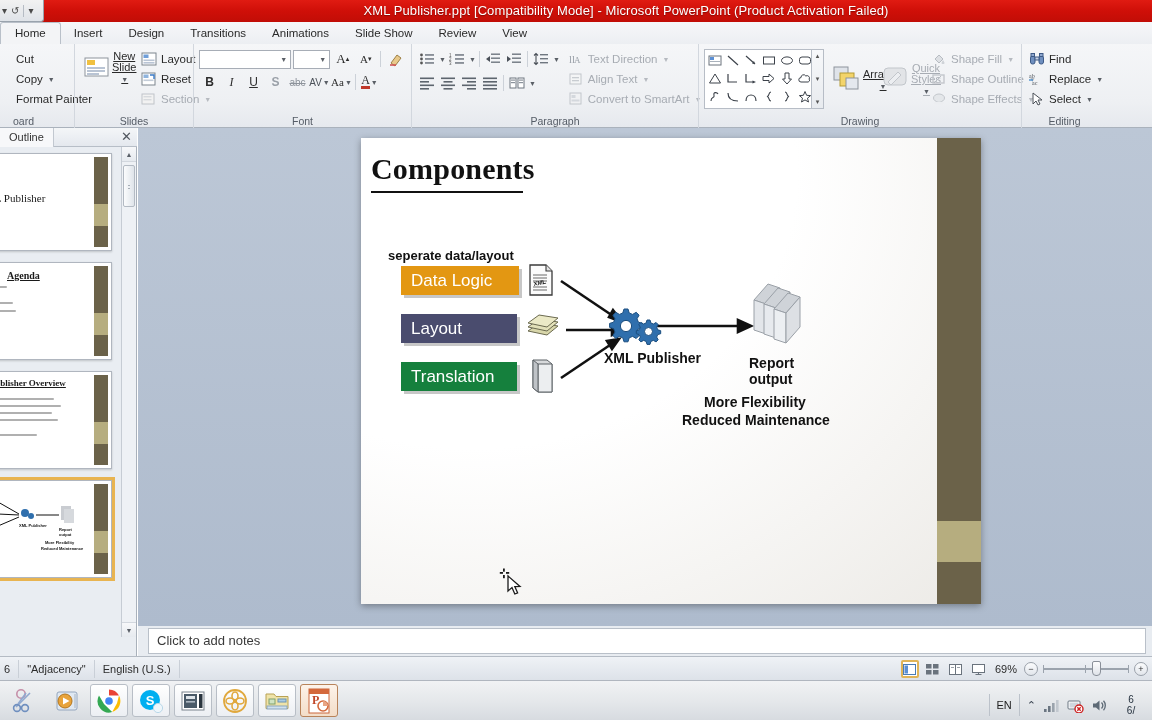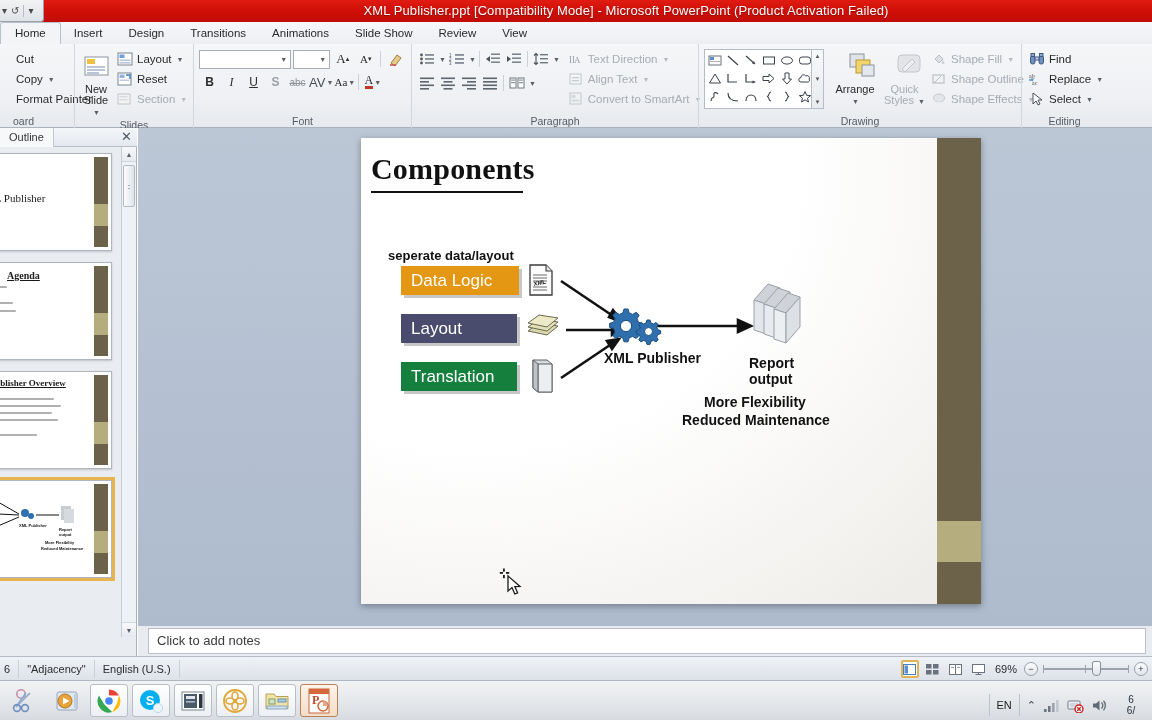--- a/index.html
+++ b/index.html
@@ -84,22 +84,22 @@
 
   
   .ic{ width:16px;height:16px; display:inline-block; position:relative; flex:none;}
 
   
   .clip{ width:70px; }
   .clip .mi{ padding-left:16px; }
 
   
   .bigbtn{
-    width:56px; display:flex; flex-direction:column; align-items:flex-end; justify-content:flex-start;
-    font-size:11px; color:#2a2a2a; padding-top:2px;
+    width:56px; display:flex; flex-direction:row; align-items:center; justify-content:flex-start;
+    font-size:11px; color:#2a2a2a; padding-top:2px;text-decoration:underline;
   }
   .bigbtn .big-ic{
     width:32px;height:32px;margin-bottom:1px;position:relative;
   }
   .bigbtn .lbl{ text-align:center; line-height:11px; font-size:11px;}
 
   
   .fontrow1{ display:flex; align-items:center; gap:2px; }
   .fontrow2{ display:flex; align-items:center; gap:1px; margin-top:3px;}
   .fbox{
@@ -431,21 +431,21 @@
             <div class="fbtn">
                 <u>U</u>
               </div>
             <div class="fbtn">
                 <b style="color:#9aa0a8">S</b>
               </div>
             <div class="fbtn">
                 <span style="text-decoration:line-through;font-size:10px;color:#8d939b">abc</span>
               </div>
             <div class="fbtn">
-              <span style="font-size:13px;color:#4a5058">AV</span>
+              <span style="font-size:10px;color:#4a5058">AV</span>
                 <span class="arrow">▼</span>
             </div>
             <div class="fbtn">
               <span style="font-family:'Liberation Serif',serif;font-size:11px">Aa</span>
                 <span class="arrow">▼</span>
             </div>
             <span class="vsep"></span>
             <div class="fbtn">
               <span style="font-family:'Liberation Serif',serif;font-size:12px;border-bottom:3px solid #c0392b;line-height:11px">A</span>
                 <span class="arrow">▼</span>

